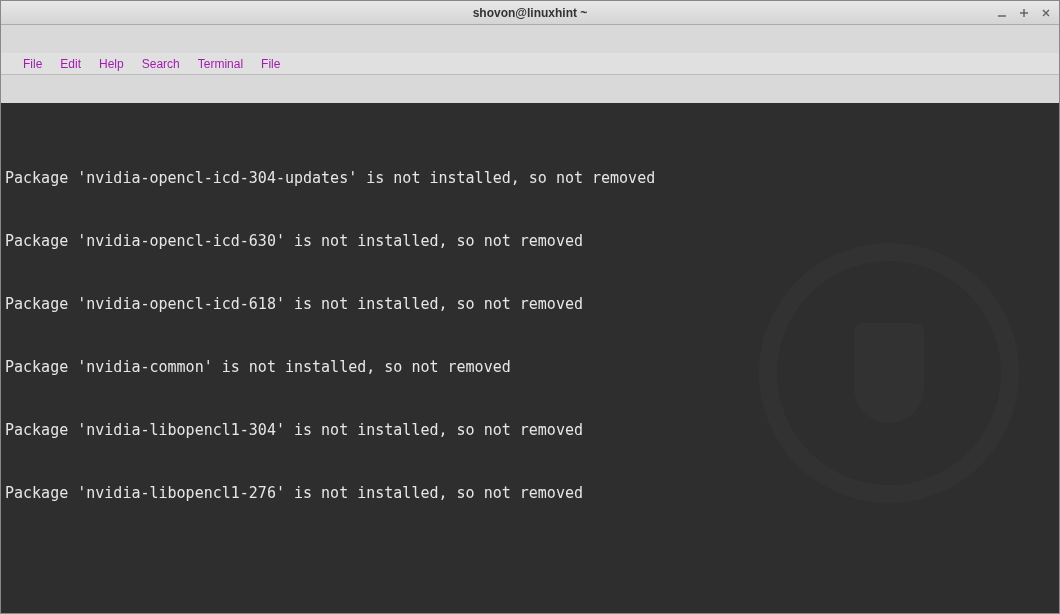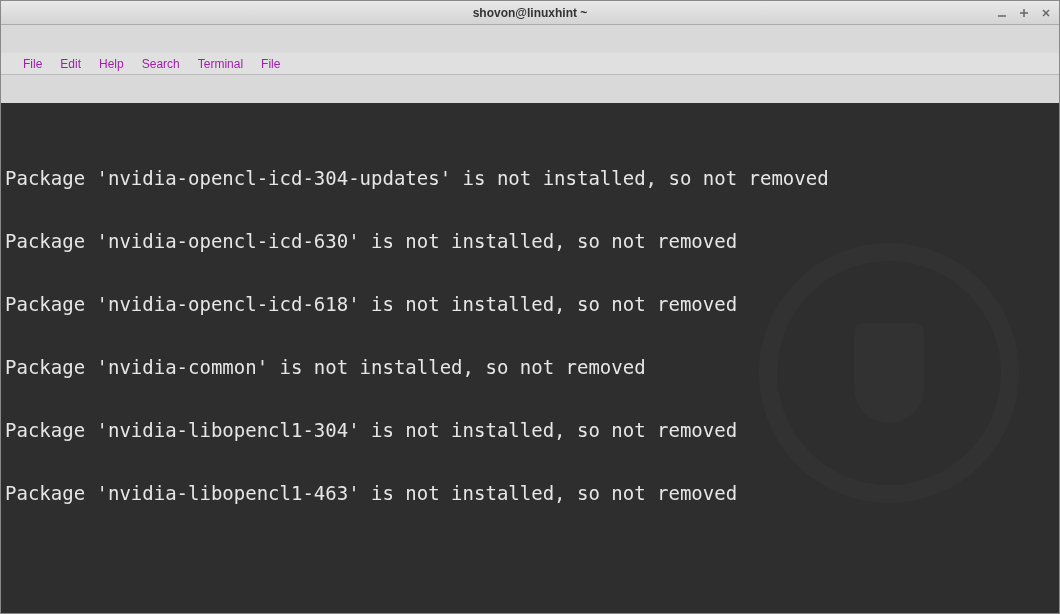--- a/index.html
+++ b/index.html
@@ -61,21 +61,21 @@
     }
     .menu-item {
       padding: 2px 8px;
       cursor: pointer;
     }
     .terminal {
       flex: 1;
       background: #2e2e2e;
       color: #e6e6e6;
       font-family: "DejaVu Sans Mono", "Liberation Mono", monospace;
-      font-size: 19px;
+      font-size: 15px;
       line-height: 21px;
       padding: 2px 4px;
       overflow: hidden;
       white-space: pre-wrap;
       word-break: break-all;
       position: relative;
     }
     .wallpaper-hint {
       position: absolute;
       right: 40px;
@@ -134,21 +134,21 @@
     <span class="menu-item">File</span>
   </div>
 
   <div class="terminal">
     <div class="wallpaper-hint"></div>
     <span class="term-line">Package 'nvidia-opencl-icd-304-updates' is not installed, so not removed</span>
     <span class="term-line">Package 'nvidia-opencl-icd-630' is not installed, so not removed</span>
     <span class="term-line">Package 'nvidia-opencl-icd-618' is not installed, so not removed</span>
     <span class="term-line">Package 'nvidia-common' is not installed, so not removed</span>
     <span class="term-line">Package 'nvidia-libopencl1-304' is not installed, so not removed</span>
-    <span class="term-line">Package 'nvidia-libopencl1-463' is not installed, so not removed</span>
+    <span class="term-line">Package 'nvidia-libopencl1-276' is not installed, so not removed</span>
     
     
     
     
     
     
     
     
     
     

